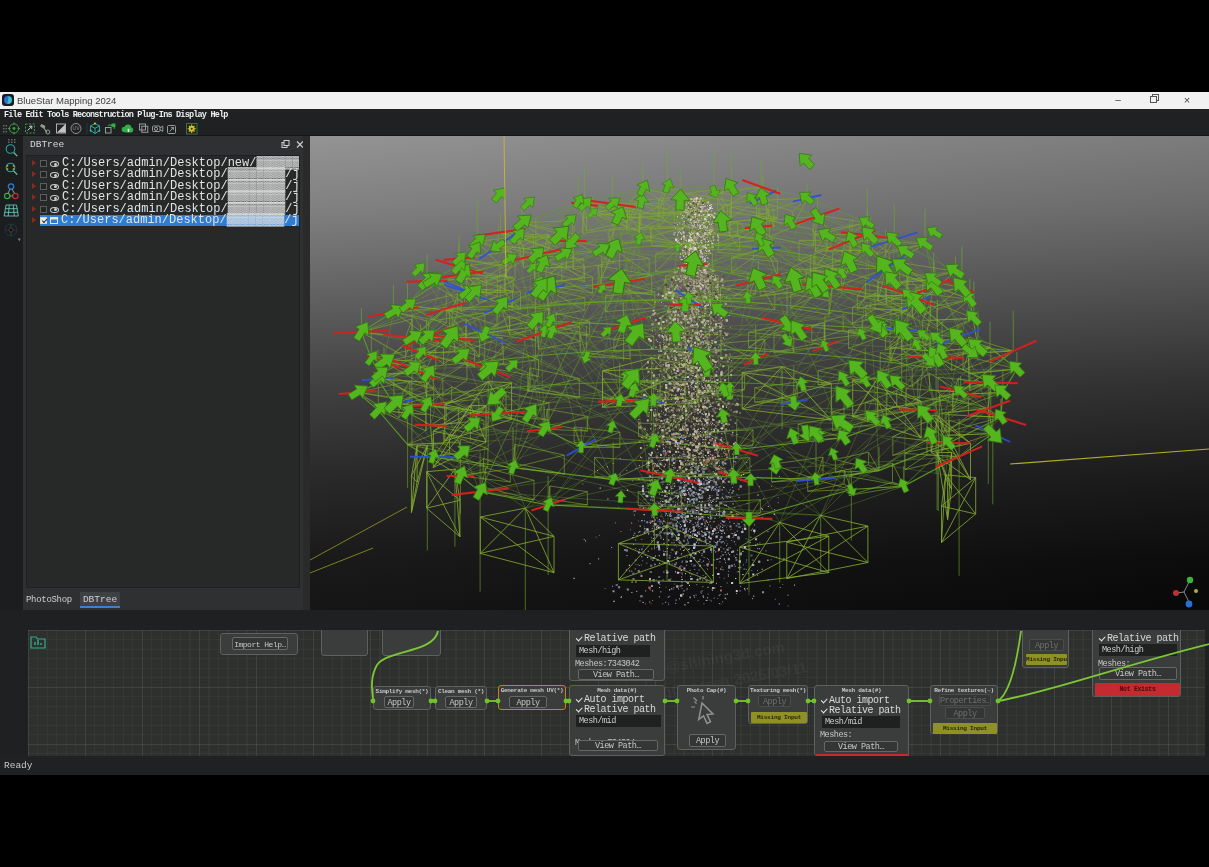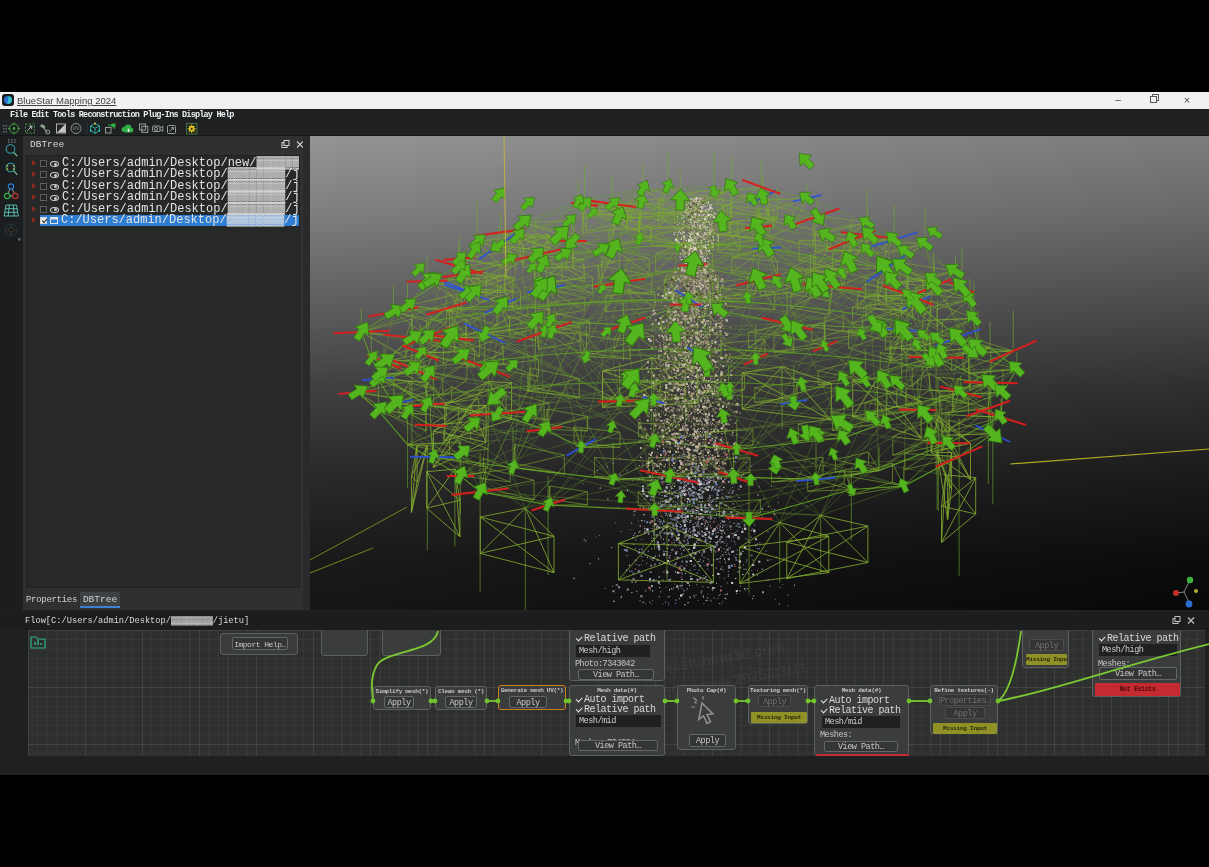--- a/index.html
+++ b/index.html
@@ -2,26 +2,26 @@
 <html><head><meta charset="utf-8"><style>
 * { margin:0; padding:0; box-sizing:border-box; }
 html,body { width:1209px; height:867px; background:#000; overflow:hidden;
   font-family:"Liberation Mono", monospace; }
 #app { position:absolute; left:0; top:92px; width:1209px; height:683px; background:#1e2022; }
 
 #titlebar { position:absolute; left:0; top:0; width:1209px; height:17px; background:#f1f1f1; }
 #appicon { position:absolute; left:2px; top:2px; width:12px; height:12px; background:#181c20; border-radius:3px; }
 #appicon:before { content:""; position:absolute; left:2px; top:2px; width:8px; height:8px; border-radius:50%;
   background:linear-gradient(100deg, #2a6fd4 45%, #35c0c8 55%); }
-#apptitle { position:absolute; left:17px; top:3px; font-family:"Liberation Sans",sans-serif; font-size:9.5px; color:#404040;text-decoration:underline; }
+#apptitle { position:absolute; left:17px; top:3px; font-family:"Liberation Sans",sans-serif; font-size:9.5px; color:#404040; }
 .winbtn { position:absolute; top:0; width:30px; height:17px; color:#444; text-align:center; font-size:10px; line-height:16px; font-family:"Liberation Sans",sans-serif; }
 
 #menubar { position:absolute; left:0; top:17px; width:1209px; height:12px; background:#1f2123;
   color:#eceff0; font-size:8.5px; font-weight:bold; letter-spacing:-0.8px; line-height:12px; }
-#menubar span { padding-left:10px; }
+#menubar span { padding-left:4px; }
 #toolbar { position:absolute; left:0; top:29px; width:1209px; height:15px; background:#1f2123; border-bottom:1px solid #141618; }
 
 #main { position:absolute; left:0; top:44px; width:1209px; height:474px; background:#84cc16; }
 #sidetools { position:absolute; left:0; top:0; width:23px; height:474px; background:#1b1d1f; }
 #dbpanel { position:absolute; left:23px; top:0; width:280px; height:474px; background:#2e3032; overflow:hidden; }
 #dbhead { position:absolute; left:0; top:0; width:280px; height:18px; color:#d8d8d8; font-size:9.5px; }
 #dbhead .t { position:absolute; left:7px; top:3px; }
 #dbcontent { position:absolute; left:3px; top:19px; width:274px; height:433px; background:#272929; border:1px solid #1e2021; overflow:hidden; }
 .trow { position:relative; height:11px; margin-top:0.4px; white-space:nowrap; color:#e2e2e2; font-size:12px; line-height:11px; }
 .trow:first-child { margin-top:2px; }
@@ -212,21 +212,21 @@
       </div>
       <div id="dbcontent">
 <div class="trow"><span class="tarr"></span><span class="tcb"></span><span class="teye"><span class="tpupil"></span></span><span class="ttext">C:/Users/admin/Desktop/new/<span class="cj">▓▓▓▓▓▓▓▓▓▓</span>/abc.obj</span></div>
 <div class="trow"><span class="tarr"></span><span class="tcb"></span><span class="teye"><span class="tpupil"></span></span><span class="ttext">C:/Users/admin/Desktop/<span class="cj">▓▓▓▓▓▓▓▓</span>/jietu/Mesh/h…</span></div>
 <div class="trow"><span class="tarr"></span><span class="tcb"></span><span class="teye"><span class="tpupil"></span></span><span class="ttext">C:/Users/admin/Desktop/<span class="cj">▓▓▓▓▓▓▓▓</span>/jietu/Mesh/h…</span></div>
 <div class="trow"><span class="tarr"></span><span class="tcb"></span><span class="teye"><span class="tpupil"></span></span><span class="ttext">C:/Users/admin/Desktop/<span class="cj">▓▓▓▓▓▓▓▓</span>/jietu/Mesh/h…</span></div>
 <div class="trow"><span class="tarr"></span><span class="tcb"></span><span class="teye"><span class="tpupil"></span></span><span class="ttext">C:/Users/admin/Desktop/<span class="cj">▓▓▓▓▓▓▓▓</span>/jietu/Mesh/m…</span></div>
 <div class="trow selrow"><span class="tarr"></span><span class="tcb sel"><i class="tck"></i></span><span class="tfold"></span><span class="ttext">C:/Users/admin/Desktop/<span class="cj">▓▓▓▓▓▓▓▓</span>/jietu/PhotoG…</span></div>
       </div>
       <div id="dbtabs">
-          <span class="p">Properties</span>
+          <span class="p">PhotoShop</span>
           <div class="d">DBTree</div>
         </div>
     </div>
     <div id="splitter"></div>
     <div id="viewport">
         <div id="vshade"></div>
         <svg width="899" height="474" viewBox="0 0 899 474" style="position:absolute;left:0;top:0">
           <path d="M351 231.3h2M390.8 157.2h2M353.8 243.3h2M394.6 175.4h2M377.9 191.1h2M379.5 259.9h2M408.5 191.8h2M395.7 260.8h2M405.7 286.2h2M367.5 188.3h2M429 277.1h2M358.8 333.3h2M358.1 221.9h2M389.5 151.8h2M391.6 338.3h2M347.3 167.3h2M401.9 145h2M404.3 301.4h2M404.3 238.4h2M355.3 213.5h2M351.5 296h2M377.4 191.1h2M382.4 339.7h2M406.4 259.6h2M367.5 186.6h2M374.3 249.4h2M378.1 314h2M398.1 228.7h2M412.6 143.5h2M361 218.2h2M366.5 210.7h2M379 243.3h2M371.1 229.3h2M385.1 219.4h2M367.7 273h2M384.8 245.5h2M372 277h2M352.5 290.7h2M394.4 145.8h2M374.4 254.2h2M373.4 205.6h2M356.5 307.7h2M356.4 246.1h2M366.3 152.9h2M380 183.4h2M376.7 212.9h2M400.3 191.2h2M417.9 266.4h2M333.7 292.8h2M370.6 274h2M351 239.9h2M357.5 302.6h2M357.8 224h2M374.3 208.8h2M360.2 157.7h2M408 233.3h2M379.2 244.7h2M404.7 258.4h2M395.9 159.2h2M379.8 137.8h2M360.9 339.9h2M376 296.1h2M378.5 328.6h2M397.9 314.3h2M376.7 180.2h2M358.7 275.5h2M336.7 279.2h2M357 191h2M372 290.9h2M368.9 217.3h2M408.2 251.3h2M386 189.1h2M406.3 146.8h2M362.7 155.9h2M404 197.2h2M341.1 264.4h2M378.9 280.7h2M364.9 152.2h2M390.1 281.4h2M386.6 199.6h2M390.5 259.8h2M395.9 209.9h2M400.8 252.4h2M395.6 287.7h2M372.1 181.1h2M355.4 146.7h2M336.4 279.4h2M375 170.4h2M374.9 235.9h2M396.1 272.8h2M397 238.2h2M385.5 310.1h2M389.1 219.1h2M367.3 254.2h2M361.7 163.5h2M366.7 287.1h2M383.6 276.1h2M367.7 143.3h2M363.9 300.8h2M362.4 146.5h2M351.3 200.6h2M378.9 227h2M385.8 272.9h2M336 330.7h2M359.5 213h2M396.4 294.9h2" stroke="#6d6450" stroke-width="2" fill="none"></path>
           <path d="M364 203.8h1M357 198.4h1M382.5 244.1h1M370.6 248.5h1M406.2 208.8h1M381.9 326.3h1M371.2 177.1h1M370.3 144.2h1M379.4 336.2h1M337.1 294.2h1M404.4 170h1M395.8 178.4h1M405.8 170h1M400 234.6h1M373.4 316.9h1M384.4 135.4h1M371.9 292.8h1M363.9 253.5h1M385.5 310.9h1M333.3 261.8h1M397.8 212.7h1M373.5 141h1M384.5 247.1h1M386.7 151h1M371.7 185.6h1M332.1 251.5h1M374.1 296.2h1M355.1 187.1h1M358.6 149.7h1M367.8 215.1h1M390.2 145.9h1M346.1 271.4h1M386.1 192h1M389.5 143.3h1M399.1 172.4h1M395.2 261.1h1M337.9 230.3h1M391.5 310.8h1M374.6 149.1h1M414.2 186.3h1M377.8 215.7h1M362.9 191.8h1M397.1 218.4h1M383.6 329.5h1M391.6 174.9h1M369 160.8h1M364.5 162.8h1M405.1 237.6h1M375.8 299.3h1M397.5 287.9h1M375 224.5h1M389.3 165h1M383.8 254.3h1M405.5 155.6h1M358.2 220.7h1M373.9 216.2h1M375.3 217.3h1M368 175.9h1M353.6 203.8h1M397.5 208.5h1M411.6 320.4h1M410.6 137.8h1M370.6 292.6h1M386 212.8h1M373.1 213.8h1M369.1 309h1M357.9 181.9h1M384.1 278.4h1M391.5 259.9h1M341.8 184.5h1M373.9 139.4h1M357.6 231.2h1M395.1 176.9h1M367.3 227.4h1M392.6 140.6h1M375 135.8h1M377.6 266.1h1M402.5 310h1M397.4 263.3h1M378.6 334.1h1M358.2 212.5h1M341.4 260.7h1M386.4 288.4h1M393.3 243.7h1M405.3 150.1h1M373.3 329.1h1M357.2 182.1h1M410.1 236.2h1M397.5 149.8h1M406.4 307.5h1M382.1 297.8h1M365.7 274.7h1M407.5 163.6h1M405.9 218.6h1M357 304.1h1M360.2 210.4h1M396.7 208h1M355.9 216.5h1M375.5 136.8h1M341.4 305.3h1M404.2 170.3h1M390 206.1h1M369.9 172.8h1M394.5 135.9h1M356.6 292.6h1M389.5 202.2h1M358.5 233.8h1M354 201.8h1M364.8 225.8h1M363.8 172h1M396.5 167.4h1M397.6 188.2h1M375.8 246.1h1M365.6 305.2h1M331.6 263.6h1M337.2 213.2h1M396.9 261.6h1M380.4 326.5h1M365 321.3h1M405.4 328.5h1M406.2 184.6h1M347.9 184.3h1M389.4 144.7h1M395.7 214.8h1M409.1 310.4h1M361.1 311.5h1M388.4 271h1M401.1 290.8h1M379.7 245.8h1M420.6 268h1M377.9 196.2h1M381.4 162.1h1M363.1 252.8h1M346 263.5h1M401.3 208h1M369.4 207.3h1M399 212h1M353.9 285.7h1M386.9 224.8h1M389.9 310.5h1M369.9 255.7h1M400.2 303.3h1M379.6 313.9h1M387.8 337.1h1M361 216h1M361.9 237.7h1M355.1 265.2h1M350.8 321.9h1M346.4 259.5h1M370.3 328.8h1M361.5 336.4h1M347.8 287.4h1M413.1 161.9h1M378.3 207h1M382 218.9h1M370.7 236.1h1M387.6 306.5h1M347.7 295.5h1M388.3 306.4h1M395.2 304.1h1M421 242.2h1M373.5 215.9h1M380 149.5h1M401.5 324.4h1M402.8 240.7h1M407.9 224.2h1M359.1 293.7h1M368.2 171.8h1M384.2 191.3h1M363.2 204.6h1M383.7 168.3h1M399.9 296.7h1M342.6 321.9h1M371.1 164.1h1M371.3 306.8h1M353.1 315.3h1M382.5 274.4h1M403.2 311.5h1M390.1 260.8h1M390 179.2h1M418.5 151.7h1M397.9 149.2h1M399.4 337.6h1M337.4 329.7h1M367.5 162h1M348.2 325.8h1M397 234.6h1M396.4 283.6h1M390.8 225.8h1M394.1 277h1M405.1 299h1M370.7 234.3h1M378.8 272.3h1M399.2 222.4h1M397.3 186.4h1M354 188.3h1M380.9 159.2h1M382.2 200.8h1M398.1 275.2h1M350.8 238.8h1M383.2 304.8h1M412.4 328.3h1M350.8 233.4h1M365.2 158.6h1M343.7 263.5h1M395.2 291.1h1M417.3 314.2h1M380.6 214.4h1M343.4 223.3h1M367.5 299.3h1M353 317.7h1M403.5 203h1M400.9 159.7h1M410.2 222.1h1M398.9 142.3h1M390.5 292.6h1M395.4 230.5h1M397.1 186.9h1M362.3 141h1M359.3 267.9h1M391.5 319.6h1M389.4 151.5h1M363.9 233.8h1M387.6 258.9h1M395.2 144.8h1M345.3 224.7h1M383.6 258.3h1M365.9 180.4h1M377.3 319.4h1M401.7 262.7h1M362.9 245.9h1M365.9 197.3h1M363.8 201.5h1M390.1 216.7h1M399.8 213.5h1M409 181h1M387 238.9h1M342.4 338.5h1M386.6 159.1h1M418.2 254.3h1M364 323h1M411.9 179.5h1M414.7 184.9h1M366.1 222.1h1M332.2 272.6h1M395.6 329.9h1M379.5 324.5h1M382.6 313.9h1M382.8 292.6h1M346.8 187.4h1M398.7 321.6h1M341.7 307h1M398.6 253h1" stroke="#6d6450" stroke-width="1" fill="none"></path>
           <path d="M382.1 282.1h1M359.9 170.8h1M384.5 263.7h1M401.2 327h1M400 142.3h1M377.5 324.3h1M364.4 229.6h1M398.3 208.1h1M403.5 248.6h1M396.9 206.9h1M370.6 222.4h1M378 137.2h1M384.7 339.4h1M365.2 288.6h1M361.5 228.5h1M344.4 280.2h1M376.5 333.3h1M354.6 279.5h1M380.1 155.8h1M353.8 330.4h1M369.4 319.4h1M389.2 211.8h1M400.2 152.9h1M414.5 310.7h1M376.4 282.2h1M385.8 155.8h1M387.6 256.4h1M414.1 313.2h1M403.3 197h1M375.5 241.3h1M341.2 212.2h1M382.3 148.9h1M409.4 273.7h1M362.1 223.3h1M399.6 270.3h1M358.7 261.6h1M372.6 302.1h1M374.4 148.9h1M407.5 172.4h1M354.6 261.9h1M399.8 268.4h1M354.4 256.3h1M377.4 216.3h1M404 255.2h1M370.2 283.6h1M414.4 196.9h1M363.1 142.4h1M387.9 170.7h1M394 189.6h1M358.2 323.8h1M376.4 215.6h1M368.6 228.7h1M350.6 188.2h1M405.4 272.3h1M402 204.8h1M351.8 199.4h1M391.4 155.8h1M406.5 301.1h1M382.6 157h1M418.7 250.1h1M387.7 266.3h1M404.1 252.6h1M350.1 321.5h1M384.6 189.1h1M330.1 271h1M398.3 266.5h1M361.2 214h1M368.1 154h1M382.4 239.7h1M387.9 293.2h1M367.7 206.3h1M401 210.6h1M370.1 204.4h1M405.3 292.4h1M374.4 243.1h1M374.3 255.9h1M398.9 214.2h1M391.7 180.1h1M410.8 182.4h1M390.9 136.4h1M411.4 313.1h1M403.3 233.8h1M400.4 177.5h1M412.5 328.1h1M383.5 253.3h1M394.7 282.3h1M399.7 322.2h1M387.2 160.6h1M396.9 198h1M393.6 144.4h1M381 209.2h1M367.2 261.6h1M382.2 222.7h1M378.2 147.8h1M384.3 242.6h1M386.1 178.6h1M367.4 233.2h1M371.9 201.7h1M373.7 156.7h1M385.5 144h1M415.6 183.9h1M378.6 257.8h1M346.2 309.6h1M341.1 269.5h1M375.5 283.6h1M401.5 242.7h1M433.1 338.4h1M399.3 160.9h1M402 287.5h1M382.1 330.2h1M387.6 221.8h1M401.7 279.9h1M389 334.5h1M395.8 142h1M392.9 299.1h1M365.4 171.2h1M363.1 339.3h1M384.6 335.7h1M403.1 216.1h1M390.5 231.6h1M391.7 277.8h1M384.4 319.6h1M379.1 242.2h1M357.7 226.4h1M392.7 282.5h1M376.8 137.2h1M400.8 229.4h1M372.4 261h1M395.8 266.8h1M370.5 186.9h1M333.4 263.1h1M410.2 292.3h1M401.3 246.4h1M356.1 252.5h1M381.5 247.9h1M350.5 328.7h1M402.2 192.2h1M374.9 249.4h1M346.5 321.9h1M430.9 339.6h1M338.6 317.9h1M392.7 303.6h1M408.5 286.6h1M377.8 250.8h1M387.3 164.1h1M352.5 337.2h1M382.2 194.9h1M364.4 220.2h1M398.3 226.4h1M347.6 334.6h1M354.8 210.2h1M384.7 209.9h1M383.2 288.1h1M353.4 207h1M402.1 302.7h1M395.8 135.6h1M354.7 262.3h1M345.5 247.1h1M381.1 242.1h1M380.7 185.9h1M364.6 187.1h1M367.5 242.9h1M386.1 173.5h1M379.7 298.3h1M366.3 216.2h1M376.8 224.4h1M422.3 296.3h1M365.4 303h1M361.7 155.3h1M365.3 144.4h1M366.9 308.5h1M356.1 200.9h1M345.5 290.2h1M383.4 163.9h1M386.9 246.5h1M386.3 223h1M411.2 292.6h1M362.6 165.7h1M365.6 164.6h1M364.1 176.3h1M365.5 237.5h1M382.4 153h1M384.2 257.2h1M357.6 162.6h1M371.4 261.9h1M382.9 230.4h1M369.1 180.3h1M367.2 166.2h1M410.8 144.3h1M379.8 152.1h1M370.3 202.2h1M400.1 250.7h1M371.2 226.1h1M381.3 172h1M367.4 212.4h1M356.8 283h1M390.2 211.9h1M403.6 259.1h1M366.7 149.3h1M367.4 274.5h1M382.6 251.7h1M370.5 189.8h1M390.4 316.3h1M403.7 257.4h1M394.9 313.1h1M406.9 149h1M373.3 174.3h1M377.8 169.8h1M385.9 239h1M395.9 161.4h1M382.3 173h1M370.5 162.2h1M407 153.6h1M362.5 333.9h1M329.8 270.7h1M357 219.9h1M363.4 204.8h1M391.4 314.8h1M418.7 179.5h1M365.7 307.1h1M357.4 256.2h1M404.9 292.6h1M386.6 140.1h1M387.7 311.8h1M395.1 308.2h1M366.9 334.4h1M376.3 184.7h1M382.1 223h1M403.6 156.9h1M415.4 275.9h1M377.5 278.8h1M426.5 298.5h1M372.9 270.3h1M399 220.7h1M377.3 241h1M392 250.7h1M414.1 297h1M384 222.6h1M397.5 322.3h1M396.7 329.1h1M403.6 170.9h1M395.4 187.9h1M378.9 328.2h1M406.2 235.8h1M394.3 177.5h1M384.1 298.6h1M394.6 157.8h1M380.5 165.7h1M393.7 140.8h1M367.9 339.8h1M377.3 197h1M403.8 231.6h1M381.5 215.3h1M373.9 181.7h1M421.1 224.8h1M384.4 249.9h1M364.8 285.9h1M372.4 282.4h1M408.7 187.4h1M356 268h1M328.9 329.7h1M386 144.3h1M352.2 268.1h1M375.4 327.5h1M366.1 291.8h1M375.1 201.2h1M377.7 293.5h1M392.5 140.7h1M372.6 249.1h1M399.1 178.9h1M405.4 198h1M365.6 296.8h1M393.8 256.6h1M400.1 211.1h1M372.1 291.9h1M400.9 327.7h1M348 221.9h1M397.5 208.4h1M381.5 271.1h1M393.3 278.6h1M399.9 318.2h1M345.2 265.7h1M407 231.5h1M373.6 290.3h1M371.7 177h1M354.1 210.6h1M390.9 265.5h1M390 295.5h1M378.5 220.2h1M406.7 146h1M388.3 178.1h1M335.4 264.4h1M355.3 266.5h1" stroke="#cbc2ae" stroke-width="1" fill="none"></path>
@@ -721,28 +721,20 @@
             <line x1="874" y1="456" x2="867" y2="457" stroke="#888" stroke-width="1"></line>
             <line x1="874" y1="456" x2="879" y2="466" stroke="#888" stroke-width="1"></line>
             <circle cx="880" cy="444" r="3.2" fill="#3db53d"></circle>
             <circle cx="866" cy="457" r="3" fill="#c03030"></circle>
             <circle cx="879" cy="468" r="3.4" fill="#2a6fd4"></circle>
             <circle cx="886" cy="455" r="2" fill="#b0b030"></circle>
           </g>
         </svg>
       </div>
   </div>
-  <div id="flowhead">
-      <span class="t">Flow[C:/Users/admin/Desktop/<span class="cj">▓▓▓▓▓▓▓▓</span>/jietu]</span>
-    <svg class="paneicons" style="left:1172px" width="24" height="10">
-        <rect x="1" y="2.5" width="5" height="5" fill="none" stroke="#c0c0c0"></rect>
-        <rect x="3" y="0.5" width="5" height="5" fill="#1b1d1e" stroke="#c0c0c0"></rect>
-        <path d="M16 1.5l6 6M22 1.5l-6 6" stroke="#c0c0c0" stroke-width="1.2"></path>
-      </svg>
-  </div>
   <div id="flowgraph">
     <div id="gridbg"></div>
       <div style="position:absolute;left:540px;top:18px;width:340px;color:rgba(255,255,255,0.045);font-family:&quot;Liberation Sans&quot;,sans-serif;font-weight:bold;font-size:15px;transform:rotate(-10deg);text-align:center;line-height:24px">lihao@shining3d.com<br>ShiningOversea 2025/03/11</div>
 <div class="fnode" style="left:220px;top:3px;width:78px;height:22px;">
         <div class="fbtn" style="left:11px;top:3px;width:56px;height:13px;line-height:13px;font-size:8px">Import Help…</div>
       </div>
 <div class="fnode" style="left:321px;top:-2px;width:47px;height:28px;"></div>
 <div class="fnode" style="left:382px;top:-2px;width:59px;height:28px;"></div>
 <div class="fnode" style="left:373px;top:56px;width:58px;height:24px;">
         <div class="ftitle">Simplify mesh(*)</div>
@@ -752,21 +744,21 @@
         <div class="ftitle">Clean mesh (*)</div>
         <div class="fbtn" style="left:9px;top:9px;width:32px;height:12px;line-height:12px">Apply</div>
       </div>
 <div class="fnode" style="left:498px;top:55px;width:68px;height:25px;border-color:#c87f20;">
         <div class="ftitle">Generate mesh UV(*)</div>
         <div class="fbtn" style="left:10px;top:10px;width:38px;height:12px;line-height:12px">Apply</div>
       </div>
 <div class="fnode" style="left:569px;top:-4px;width:96px;height:55px;">
         <div class="fchk" style="top:7px"><span class="ck"></span>Relative path</div>
         <div class="ffield" style="left:6px;top:18px;width:74px">Mesh/high</div>
-        <div class="flab" style="top:32px">Photo:7343042</div>
+        <div class="flab" style="top:32px">Meshes:7343042</div>
         <div class="fbtn" style="left:8px;top:42px;width:76px;height:11px;line-height:11px">View Path…</div>
       </div>
 <div class="fnode" style="left:569px;top:55px;width:96px;height:71px;">
         <div class="ftitle">Mesh data(#)</div>
         <div class="fchk" style="top:9px"><span class="ck"></span>Auto import</div>
         <div class="fchk" style="top:19px"><span class="ck"></span>Relative path</div>
         <div class="ffield" style="left:6px;top:29px;width:85px">Mesh/mid</div>
         <div class="flab" style="top:52px">Meshes:734304</div>
         <div class="fbtn" style="left:8px;top:54px;width:80px;height:11px;line-height:11px">View Path…</div>
       </div>
@@ -835,13 +827,16 @@
         <circle cx="814" cy="71" r="2.4" fill="#71c32e"></circle>
         <circle cx="909" cy="71" r="2.4" fill="#71c32e"></circle>
         <circle cx="930" cy="71" r="2.4" fill="#71c32e"></circle>
         <circle cx="998" cy="71" r="2.4" fill="#71c32e"></circle>
         <g fill="none" stroke="#2fae8f" stroke-width="1.2">
           <path d="M31 7h5l1.5 2H45v9H31z"></path>
           <path d="M35 15v-3M38 15v-5M41 15v-2" stroke-width="1.4"></path>
         </g>
       </svg>
   </div>
+  <div id="statusbar">
+      <span class="t">Ready</span>
+    </div>
 </div>
 
 </body></html>

